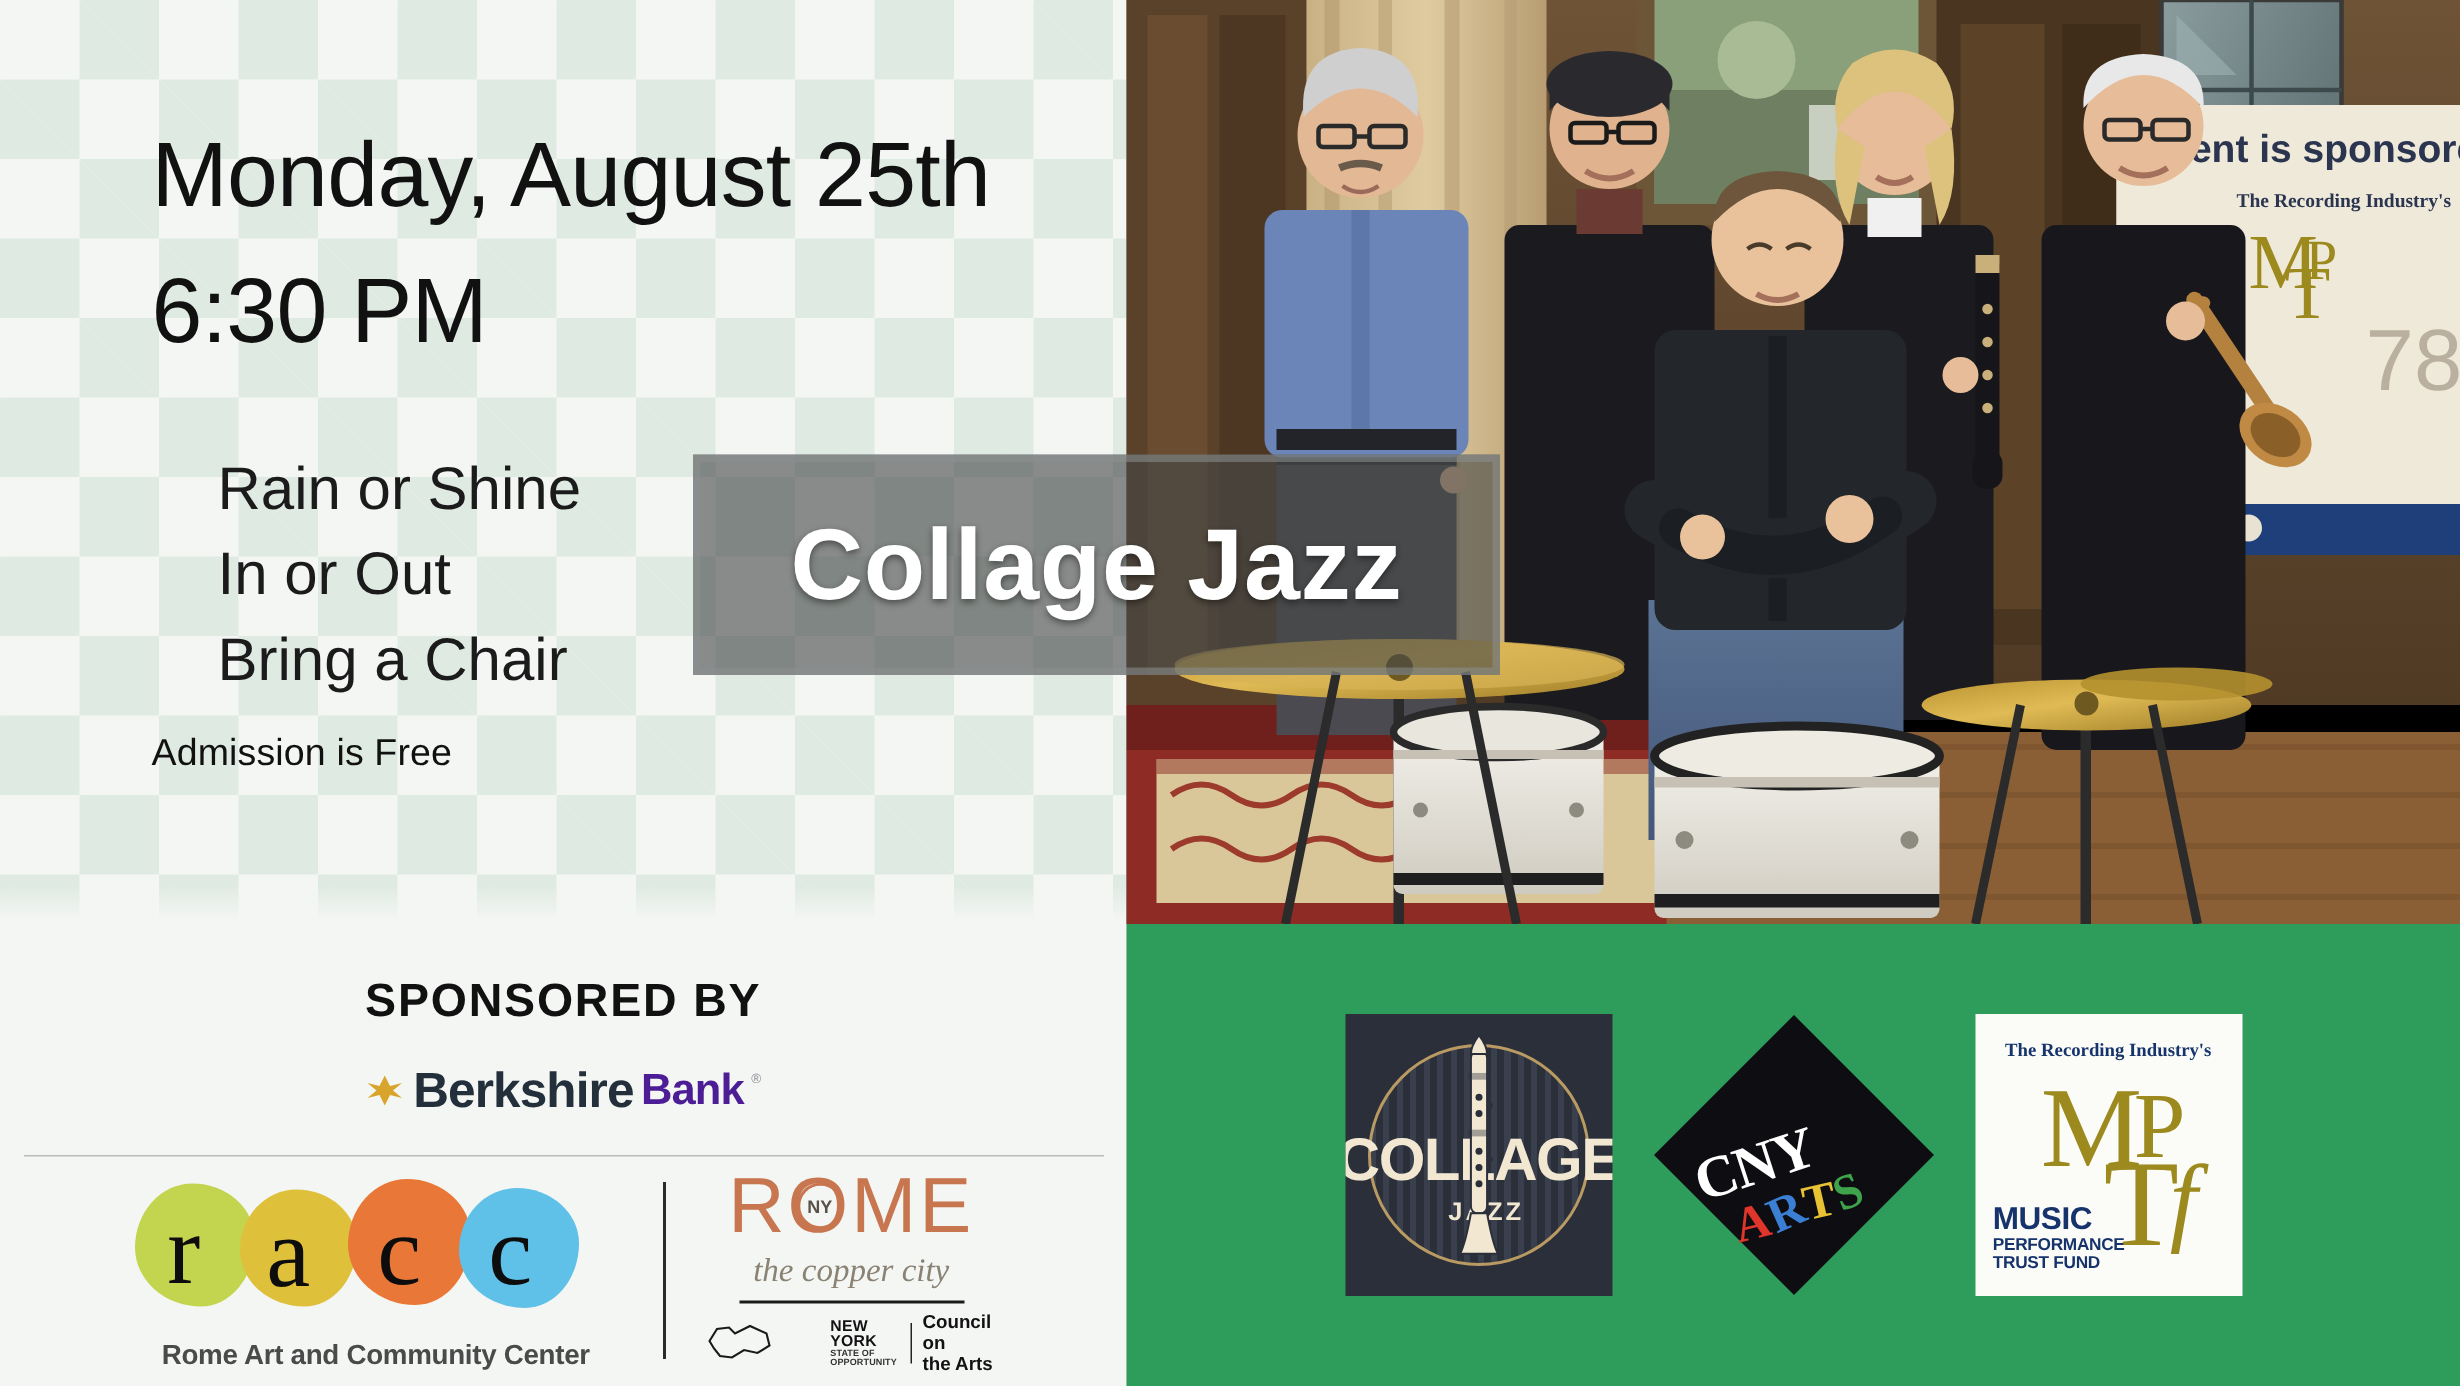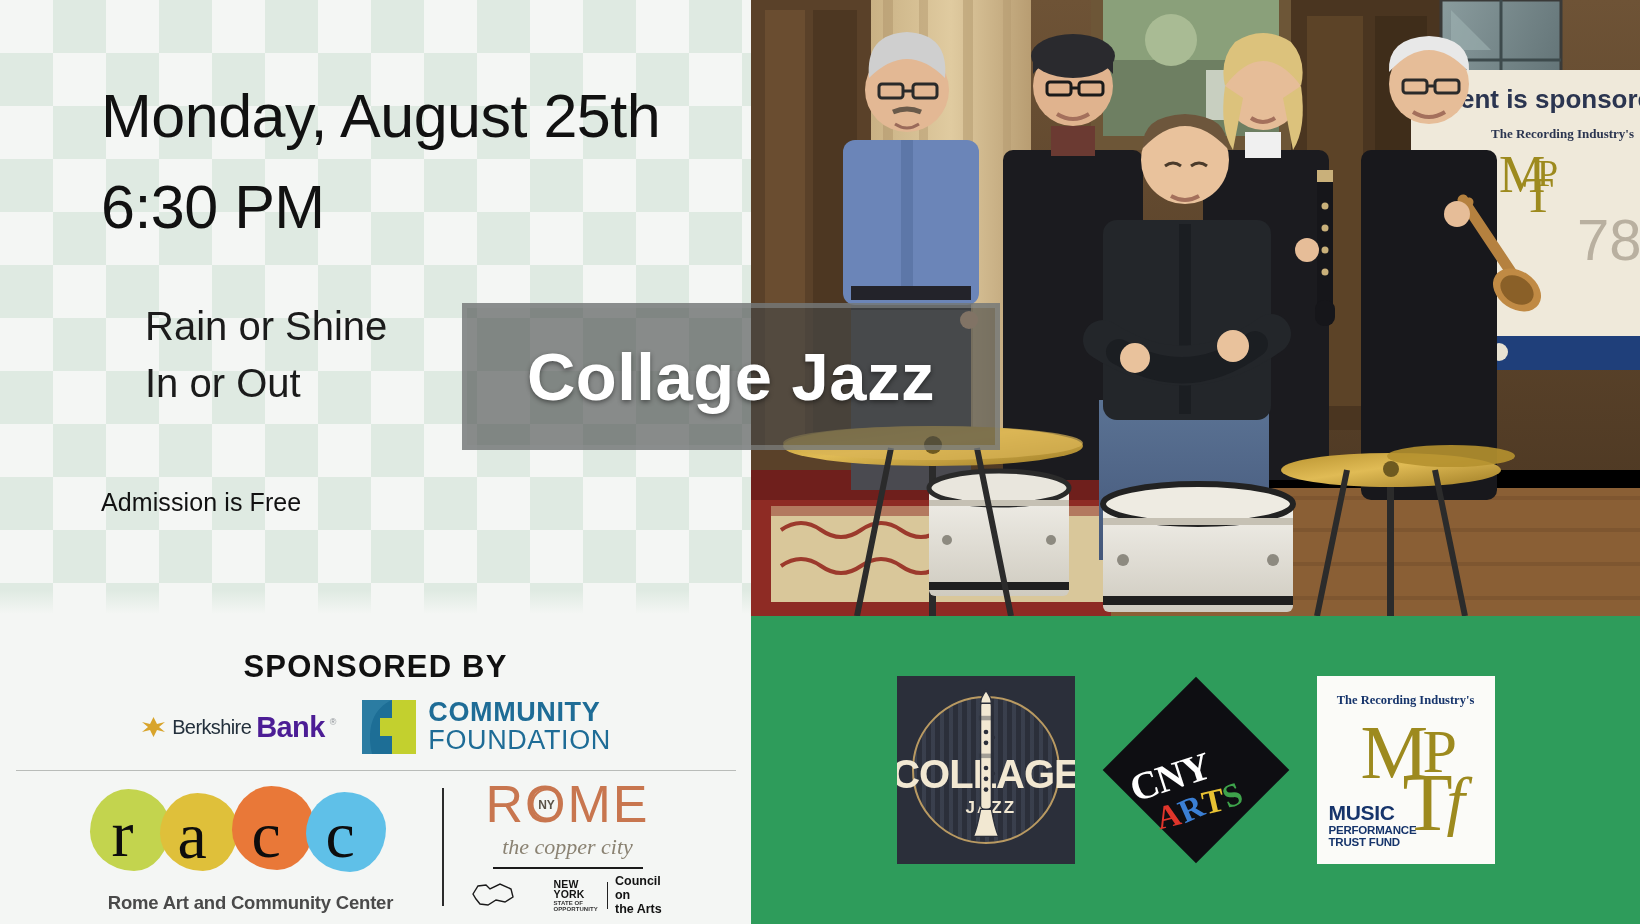--- a/index.html
+++ b/index.html
@@ -56,21 +56,21 @@
   
   .sponsors { position:absolute; left:0; top:616px; width:751px; height:308px; background:#F4F6F4; }
   .sponsored-by { text-align:center; font-size:31px; font-weight:700; letter-spacing:1.2px; color:#111; margin-top:33px; }
 
   .sponsor-row-1 { display:flex; align-items:center; justify-content:center; gap:26px; margin-top:14px; height:56px; }
 
   
   .berkshire { display:flex; align-items:center; gap:5px; }
   .bk-star { width:27px; height:26px; position:relative; }
   .bk-star svg { display:block; }
-  .bk-word { font-size:20px; font-weight:400; color:#23303C; letter-spacing:-0.6px; }
+  .bk-word { font-size:33px; font-weight:700; color:#23303C; letter-spacing:-0.6px; }
   .bk-word2 { font-size:29px; font-weight:700; color:#4c1d95; letter-spacing:-0.6px; }
   .bk-tm { font-size:9px; color:#8a8f94; align-self:flex-start; margin-top:6px; }
 
   
   .commfound { display:flex; align-items:center; gap:12px; }
   .cf-mark { width:54px; height:54px; position:relative; }
   .cf-text { line-height:1.02; }
   .cf-l1 { font-size:27px; font-weight:600; color:#1E6C96; letter-spacing:0.6px; }
   .cf-l2 { font-size:27px; font-weight:400; color:#1E6C96; letter-spacing:0.6px; }
 
@@ -177,20 +177,21 @@
     <div class="checker"></div>
 
     <div class="headline">
       <div class="h-line">Monday, August 25th</div>
       <div class="h-line second">6:30 PM</div>
     </div>
 
     <div class="sublines">
       <div class="s-line">Rain or Shine</div>
       <div class="s-line">In or Out</div>
+      <div class="s-line">Bring a Chair</div>
     </div>
 
     <div class="admission">Admission is Free</div>
   </div>
 
   <div class="photo">
     <svg viewBox="0 0 889 616" preserveAspectRatio="none">
       <defs>
         <linearGradient id="wallg" x1="0" y1="0" x2="0" y2="1">
           <stop offset="0%" stop-color="#6b4f33"></stop>
@@ -408,34 +409,20 @@
         <span class="bk-star">
           <svg viewBox="0 0 27 26" width="27" height="26">
             <path d="M13.5 3 L17 10 L25 8 L19 13 L25 18 L17 16 L13.5 23 L10 16 L2 18 L8 13 L2 8 L10 10 Z" fill="#D8A42B"></path>
           </svg>
         </span>
         <span class="bk-word">Berkshire</span>
         <span class="bk-word2">Bank</span>
         <span class="bk-tm">®</span>
       </div>
 
-      <div class="commfound">
-        <span class="cf-mark">
-          <svg viewBox="0 0 54 54" width="54" height="54">
-            <rect x="0" y="0" width="54" height="54" fill="#C3D02E"></rect>
-            <path d="M0 0 H30 V18 H18 V36 H30 V54 H0 Z" fill="#1D6E96"></path>
-            <path d="M0 0 H30 C12 8 4 26 10 54 H0 Z" fill="#2E7FA5" opacity="0.85"></path>
-            <rect x="18" y="18" width="16" height="18" fill="#C3D02E"></rect>
-          </svg>
-        </span>
-        <span class="cf-text">
-          <div class="cf-l1">COMMUNITY</div>
-          <div class="cf-l2">FOUNDATION</div>
-        </span>
-      </div>
     </div>
 
     <div class="divider"></div>
 
     <div class="sponsor-row-2">
 
       <div class="racc">
         <div class="racc-blobs">
           <span class="blob" style="left:4px;  top:8px;  width:80px; height:82px; background:#C3D44E;"></span>
           <span class="blob" style="left:74px; top:12px; width:78px; height:78px; background:#DFC03A;"></span>

